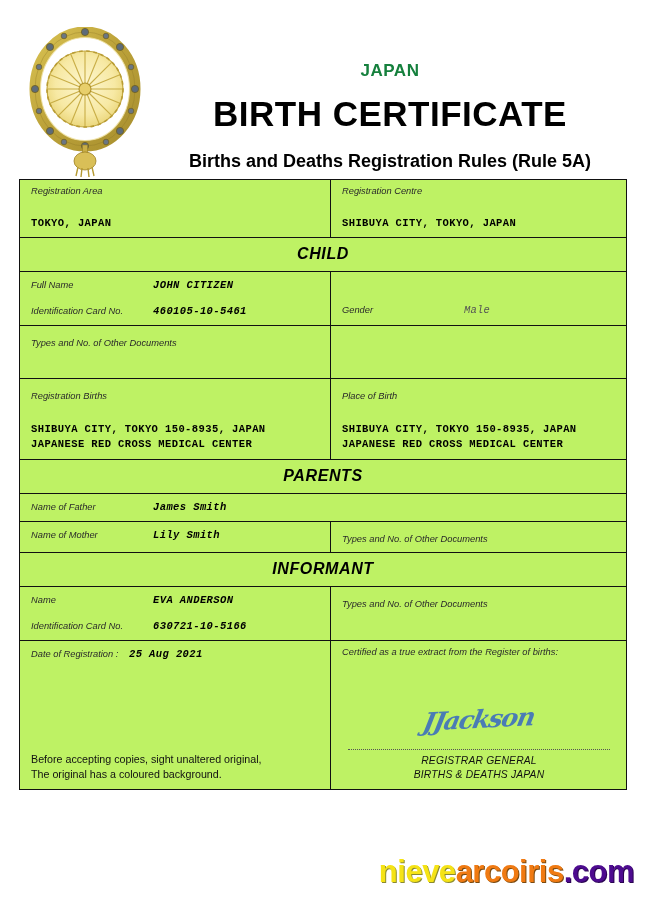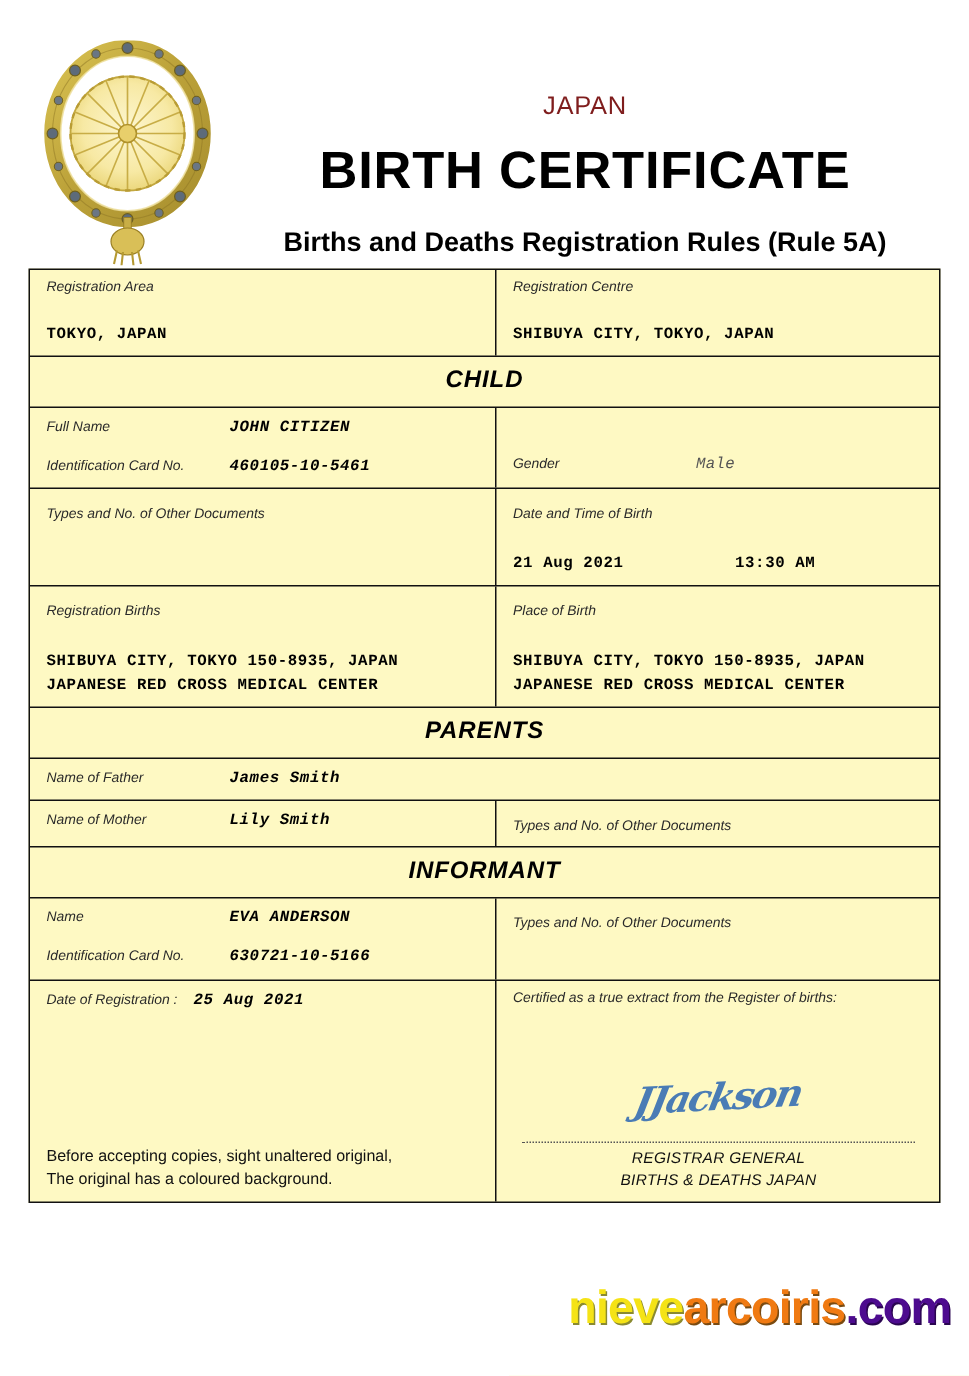--- a/index.html
+++ b/index.html
@@ -31,23 +31,23 @@
   }
   .title-block {
     position: absolute;
     left: 150px;
     top: 0;
     width: 480px;
     text-align: center;
   }
   .country {
     font-size: 17px;
-    font-weight: normal;
+    font-weight: bold;
     letter-spacing: 0.5px;
-    color: #7f1d1d;
+    color: #15803d;
     margin-top: 62px;
     line-height: 1;
   }
   .maintitle {
     font-size: 35px;
     font-weight: bold;
     letter-spacing: 0.5px;
     color: #000;
     margin-top: 17px;
     line-height: 1;
@@ -61,21 +61,21 @@
   }
 
   
   .cert {
     position: absolute;
     left: 19px;
     top: 179px;
     width: 608px;
     border: 1.4px solid #111;
     box-sizing: border-box;
-    background: #fef9c3;
+    background: #bef264;
   }
   .row {
     display: flex;
     border-bottom: 1.2px solid #111;
     box-sizing: border-box;
   }
   .row.last { border-bottom: none; }
   .cell {
     box-sizing: border-box;
     padding: 6px 10px 6px 11px;
@@ -306,27 +306,20 @@
         <span class="lbl">Gender</span>
         <span class="val soft">Male</span>
       </div>
     </div>
   </div>
 
   <div class="row">
     <div class="cell left h-64">
       <span class="lbl">Types and No. of Other Documents</span>
     </div>
-    <div class="cell right h-64">
-      <span class="lbl">Date and Time of Birth</span>
-      <div class="dob-line" style="margin-top:19px;">
-        <span class="val d1">21 Aug 2021</span>
-        <span class="val">13:30 AM</span>
-      </div>
-    </div>
   </div>
 
   <div class="row">
     <div class="cell left h-92">
       <span class="lbl">Registration  Births</span>
       <div style="margin-top:19px;">
         <div class="val">SHIBUYA CITY, TOKYO 150-8935, JAPAN</div>
         <div class="val">JAPANESE RED CROSS MEDICAL CENTER</div>
       </div>
     </div>

